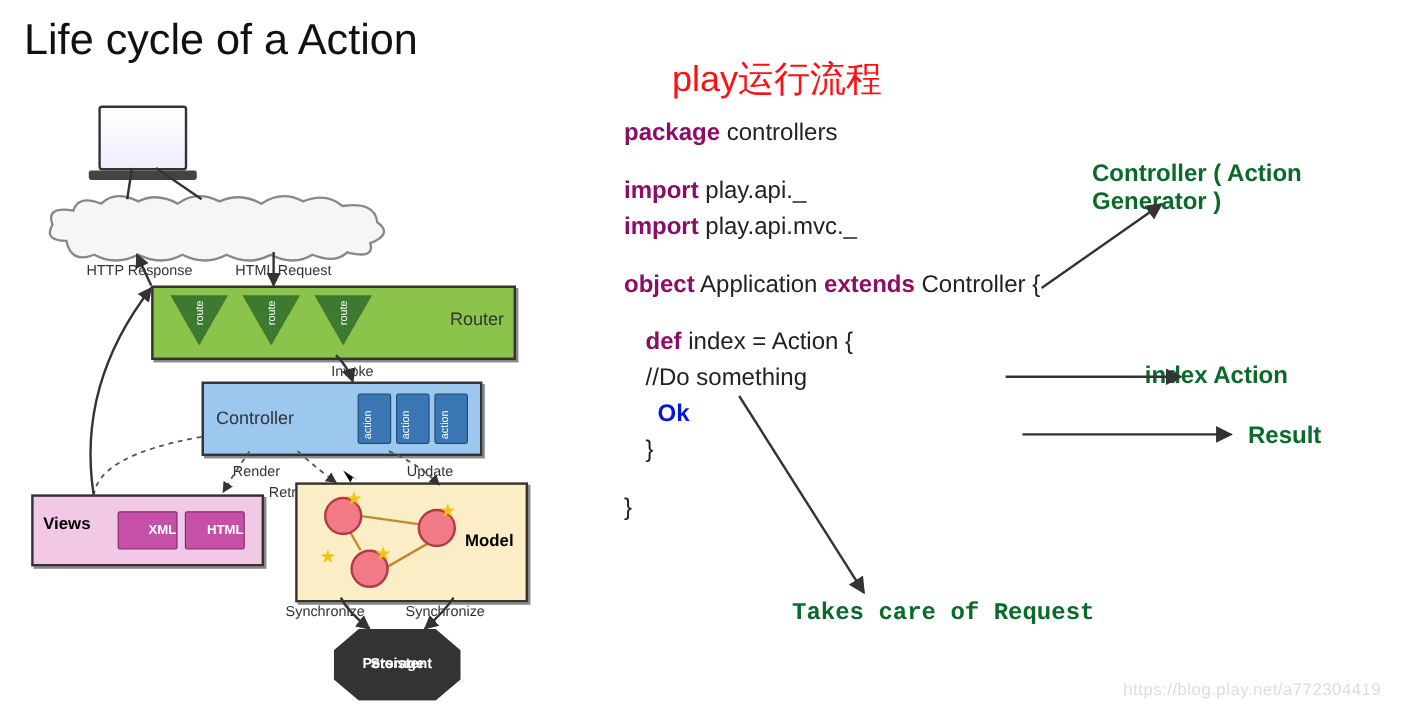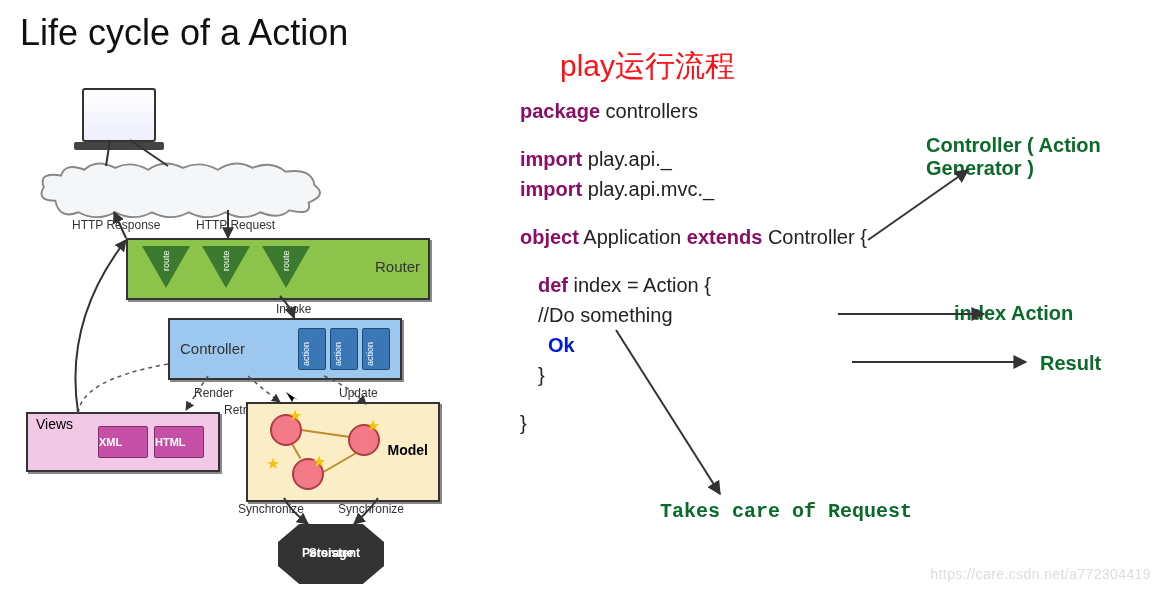--- a/index.html
+++ b/index.html
@@ -115,25 +115,25 @@
   .retrieve-lbl{ left: 206px; top: 333px; font-size:12px;}
   .update-lbl  { left: 280px; top: 316px; font-size:12px;margin-left:41px;}
 
   
   .views {
     left: 8px; top: 342px; width: 190px; height: 56px;
     background: #f1c8e6;
     border: 2px solid #333;
     box-shadow:2px 2px 0 #888;
   }
-  .views-label{ left:8px; top:2px; font-size:14px; font-weight:400;}
+  .views-label{ left:8px; top:14px; font-size:14px; font-weight:700;}
   .views .chip{
     top:12px; width:48px; height:30px; background:#c64fa7;
     border:1px solid #803068; border-radius:2px;
-    color:#fff; font-size:11px; text-align:left; line-height:30px; font-weight:600;
+    color:#fff; font-size:11px; text-align:right; line-height:30px; font-weight:600;
   }
   .chip.c1{left:70px} .chip.c2{left:126px}
 
   
   .model {
     left: 228px; top: 332px; width: 190px; height: 96px;
     background: #fbeec6;
     border: 2px solid #333;
     box-shadow:2px 2px 0 #888;
   }
@@ -173,53 +173,53 @@
     position:absolute; left:520px; top:96px; width:610px;
     font-family: Arial, Helvetica, sans-serif;
     font-size:20px; line-height:1.5;
   }
   .kw   { color:#8a0d66; font-weight:700; } 
   .txt  { color:#222; }
   .ok   { color:#0018d8; font-weight:700;}
   .annot{
     position:absolute; color:#0a6a2a; font-size:20px; font-weight:700;
   }
-  .annot.a1{ left:910px; top:134px;margin-left:16px; } 
+  .annot.a1{ left:910px; top:134px; } 
   .annot.a2{ left:954px; top:302px; } 
   .annot.a3{ left:1040px; top:352px;text-align:right; } 
   .annot.a4{ left:660px; top:500px;font-family:Liberation Mono, monospace; } 
 
   .ann-svg{
     position:absolute; left:0; top:0; width:1171px; height:594px; pointer-events:none;
   }
 
 </style>
 </head>
 <body>
 
 <div class="title">Life cycle of a Action</div>
 <div class="subtitle-red">play运行流程</div>
-<div class="watermark">https://care.csdn.net/a772304419</div>
+<div class="watermark">https://blog.play.net/a772304419</div>
 
 <div class="diagram">
 
   <div class="laptop"></div>
 
   <div class="cloud">
     <svg viewBox="0 0 300 60">
       <path d="M20 40 Q0 40 8 26 Q2 10 26 14 Q30 0 50 8 Q62 -4 82 6
                Q98 -2 116 8 Q132 -4 152 6 Q170 -2 188 8 Q206 -4 224 6
                Q244 -2 258 10 Q286 6 288 24 Q302 34 282 42 Q286 56 262 50
                Q252 60 232 52 Q216 62 196 52 Q178 62 158 52 Q140 62 120 52
                Q102 62 82 52 Q62 62 44 52 Q24 60 20 40 Z" fill="#f4f6f8" stroke="#888" stroke-width="2"></path>
     </svg>
   </div>
 
   <span class="lbl http-resp">HTTP Response</span>
-  <span class="lbl http-req">HTTP Request</span>
+  <span class="lbl http-req">HTML Request</span>
 
   <div class="router">
     <span class="router-label">Router</span>
     <div class="tri t1">
         <span>route</span>
       </div>
     <div class="tri t2">
         <span>route</span>
       </div>
     <div class="tri t3">

